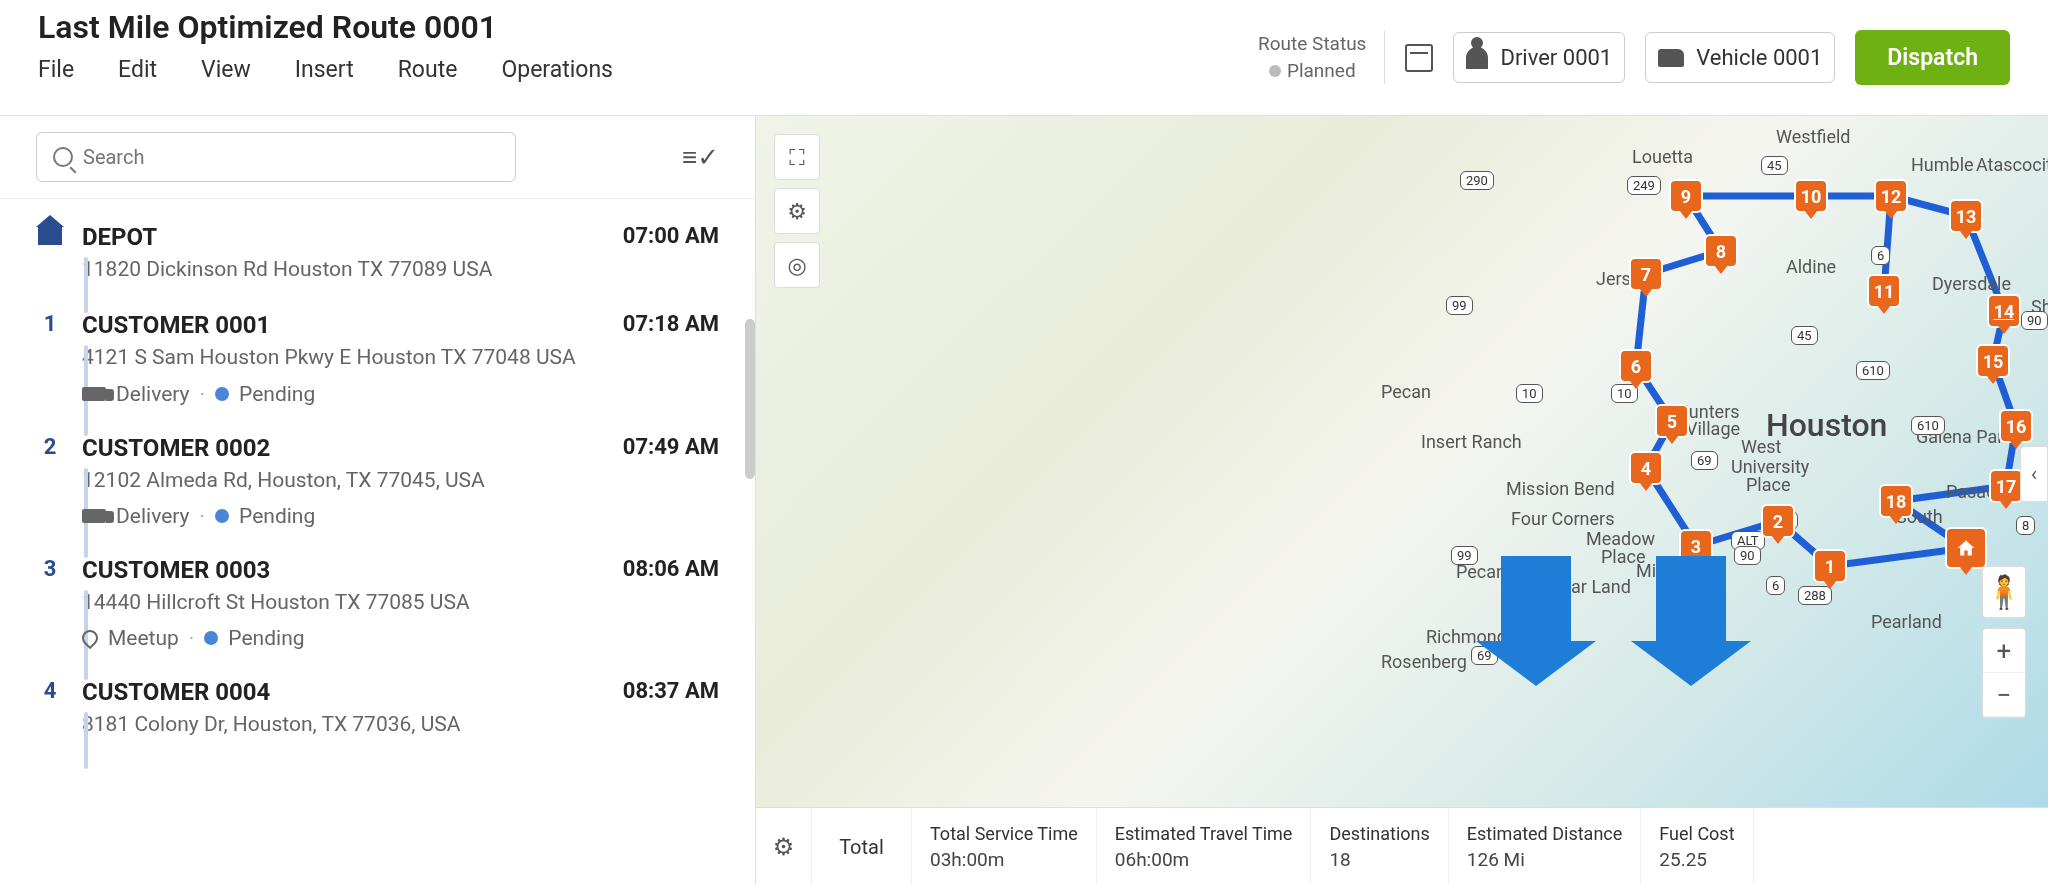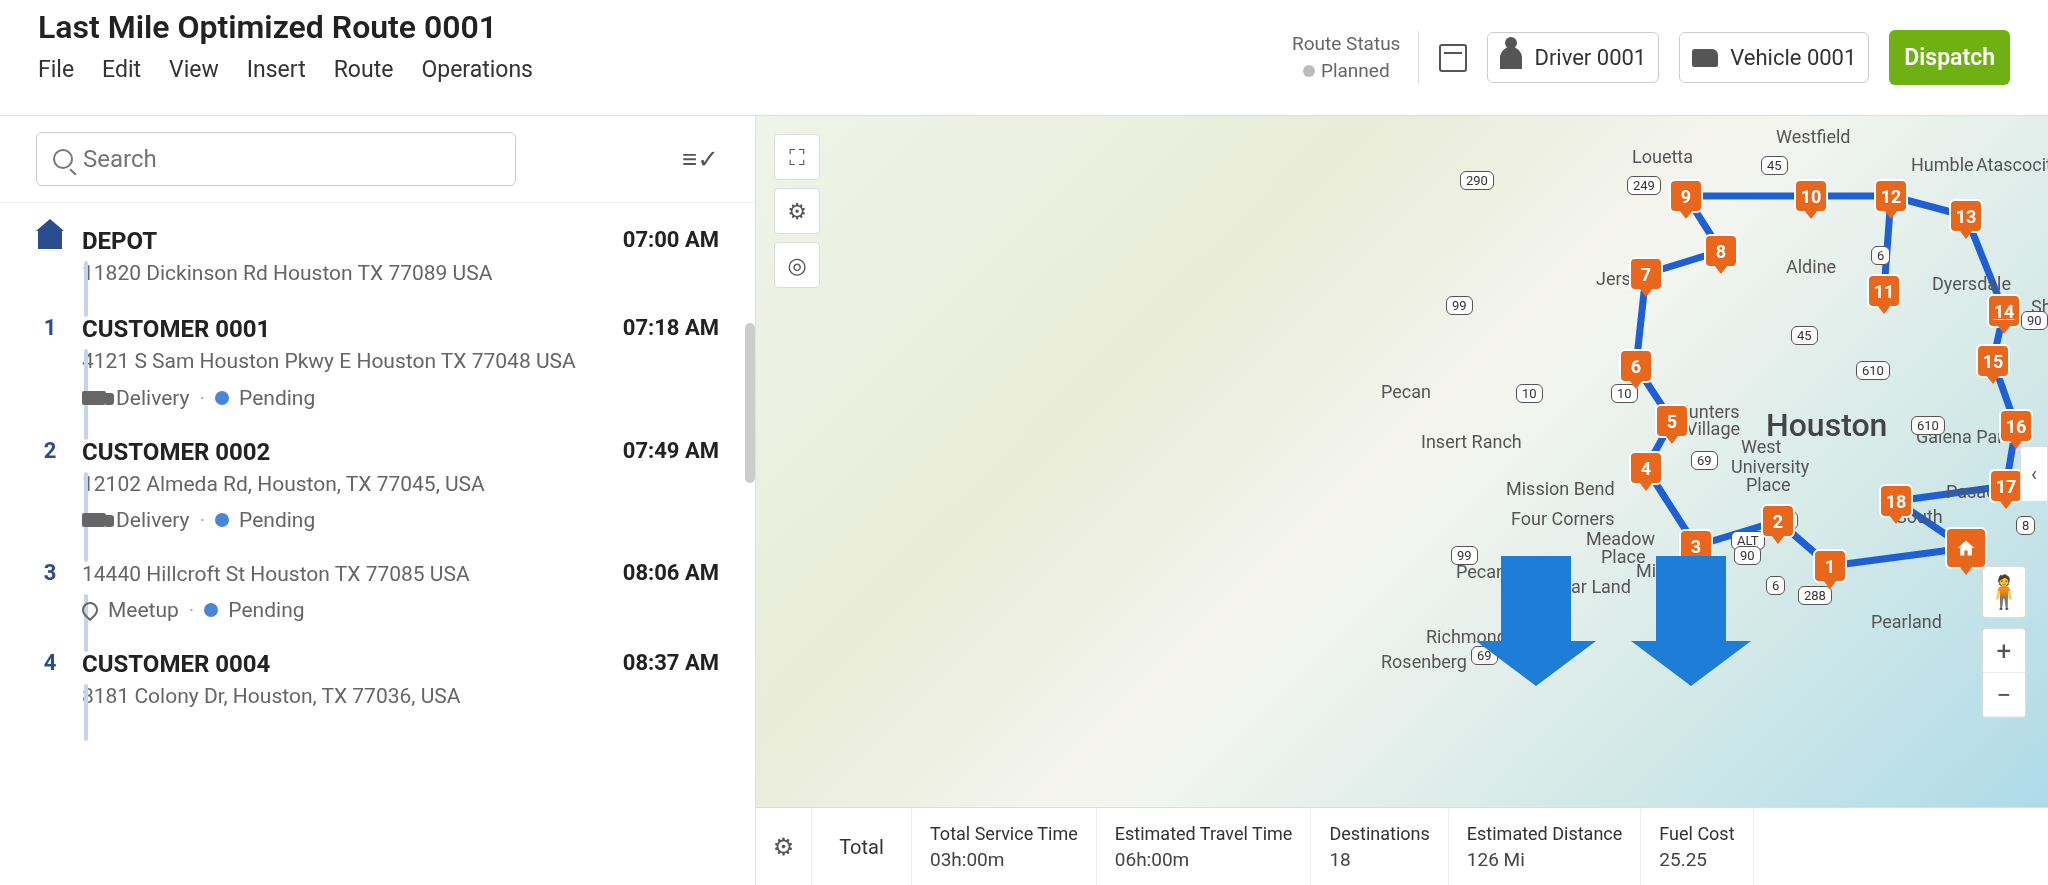--- a/index.html
+++ b/index.html
@@ -1,38 +1,38 @@
 <!DOCTYPE html>
 <html><head>
 <meta charset="utf-8">
 <style>
 *{box-sizing:border-box;margin:0;padding:0;font-family:-apple-system,BlinkMacSystemFont,"Segoe UI",Roboto,sans-serif}
 body{width:2048px;height:885px;overflow:hidden;background:#fff;color:#333}
 .header{display:flex;align-items:flex-start;padding:8px 38px 0;border-bottom:1px solid #e0e0e0;height:116px}
 .header-left{flex:1}
 .title{font-size:32px;font-weight:600;color:#222;margin-bottom:10px}
-.menu{display:flex;gap:28px}
+.menu{display:flex;gap:44px}
 .menu-item{font-size:23px;color:#333;cursor:pointer}
 .header-right{display:flex;align-items:center;gap:20px;padding-top:22px}
 .route-status{text-align:center;color:#666;font-size:19px;line-height:1.4;padding-right:18px;border-right:1px solid #ddd}
 .status-dot{display:inline-block;width:12px;height:12px;border-radius:50%;background:#bbb;margin-right:6px;vertical-align:middle}
 .cal-icon{width:28px;height:28px;border:2px solid #555;border-radius:3px;position:relative;cursor:pointer}
 .cal-icon:before{content:"";position:absolute;top:6px;left:3px;right:3px;height:2px;background:#555}
 .selector{display:flex;align-items:center;gap:12px;border:1px solid #ccc;border-radius:6px;padding:12px 12px;font-size:22px;cursor:pointer}
 .person-icon{width:22px;height:22px;background:#555;border-radius:50% 50% 0 0;position:relative}
 .person-icon:before{content:"";position:absolute;top:-10px;left:5px;width:12px;height:12px;background:#555;border-radius:50%}
 .car-icon{width:26px;height:18px;background:#555;border-radius:3px 6px 2px 2px;position:relative}
-.dispatch{background:#6fb113;color:#fff;border:none;border-radius:6px;padding:14px 15px;font-size:23px;font-weight:600;cursor:pointer}
+.dispatch{background:#6fb113;color:#fff;border:none;border-radius:6px;padding:14px 32px;font-size:23px;font-weight:600;cursor:pointer}
 .body{display:flex;height:769px}
 .sidebar{width:756px;border-right:1px solid #e0e0e0;display:flex;flex-direction:column}
 .search-bar{display:flex;align-items:center;padding:16px 36px;gap:20px;border-bottom:1px solid #eee}
 .search-box{flex:0 0 480px;display:flex;align-items:center;border:1px solid #ccc;border-radius:6px;padding:12px 16px;gap:10px}
 .search-icon{width:20px;height:20px;border:2px solid #777;border-radius:50%;position:relative}
 .search-icon:after{content:"";position:absolute;bottom:-6px;right:-6px;width:8px;height:2px;background:#777;transform:rotate(45deg)}
-.search-input{border:none;outline:none;font-size:24px;color:#777;flex:1}
+.search-input{border:none;outline:none;font-size:20px;color:#777;flex:1}
 .sort-icon{margin-left:auto;font-size:26px;color:#555;cursor:pointer}
 .stops{flex:1;overflow-y:auto;padding:10px 36px;position:relative}
 .stop{display:flex;padding:14px 0;gap:18px;position:relative}
 .stop-marker{width:28px;text-align:center;font-size:22px;font-weight:700;color:#2a4d8f;flex-shrink:0}
 .home-icon{width:24px;height:20px;background:#2a4d8f;position:relative;margin:2px auto}
 .home-icon:before{content:"";position:absolute;top:-10px;left:-2px;border-left:14px solid transparent;border-right:14px solid transparent;border-bottom:12px solid #2a4d8f}
 .stop-line{position:absolute;left:48px;top:48px;bottom:-16px;width:4px;background:#c5d4ec;border-radius:2px}
 .stop-content{flex:1}
 .stop-title{font-size:24px;font-weight:700;color:#222;margin-bottom:4px}
 .stop-addr{font-size:21px;color:#666;line-height:1.35}
@@ -152,20 +152,21 @@
               <div class="pend-dot"></div>
               <span>Pending</span>
             </div>
           </div>
           <div class="stop-time">07:49 AM</div>
         </div>
         <div class="stop">
           <div class="stop-marker">3</div>
           <div class="stop-line"></div>
           <div class="stop-content">
+            <div class="stop-title">CUSTOMER 0003</div>
             <div class="stop-addr">14440 Hillcroft St Houston TX 77085 USA</div>
             <div class="stop-meta">
               <div class="pin-icon"></div>
               <span>Meetup</span>
               <span class="dot-sep">·</span>
               <div class="pend-dot"></div>
               <span>Pending</span>
             </div>
           </div>
           <div class="stop-time">08:06 AM</div>

